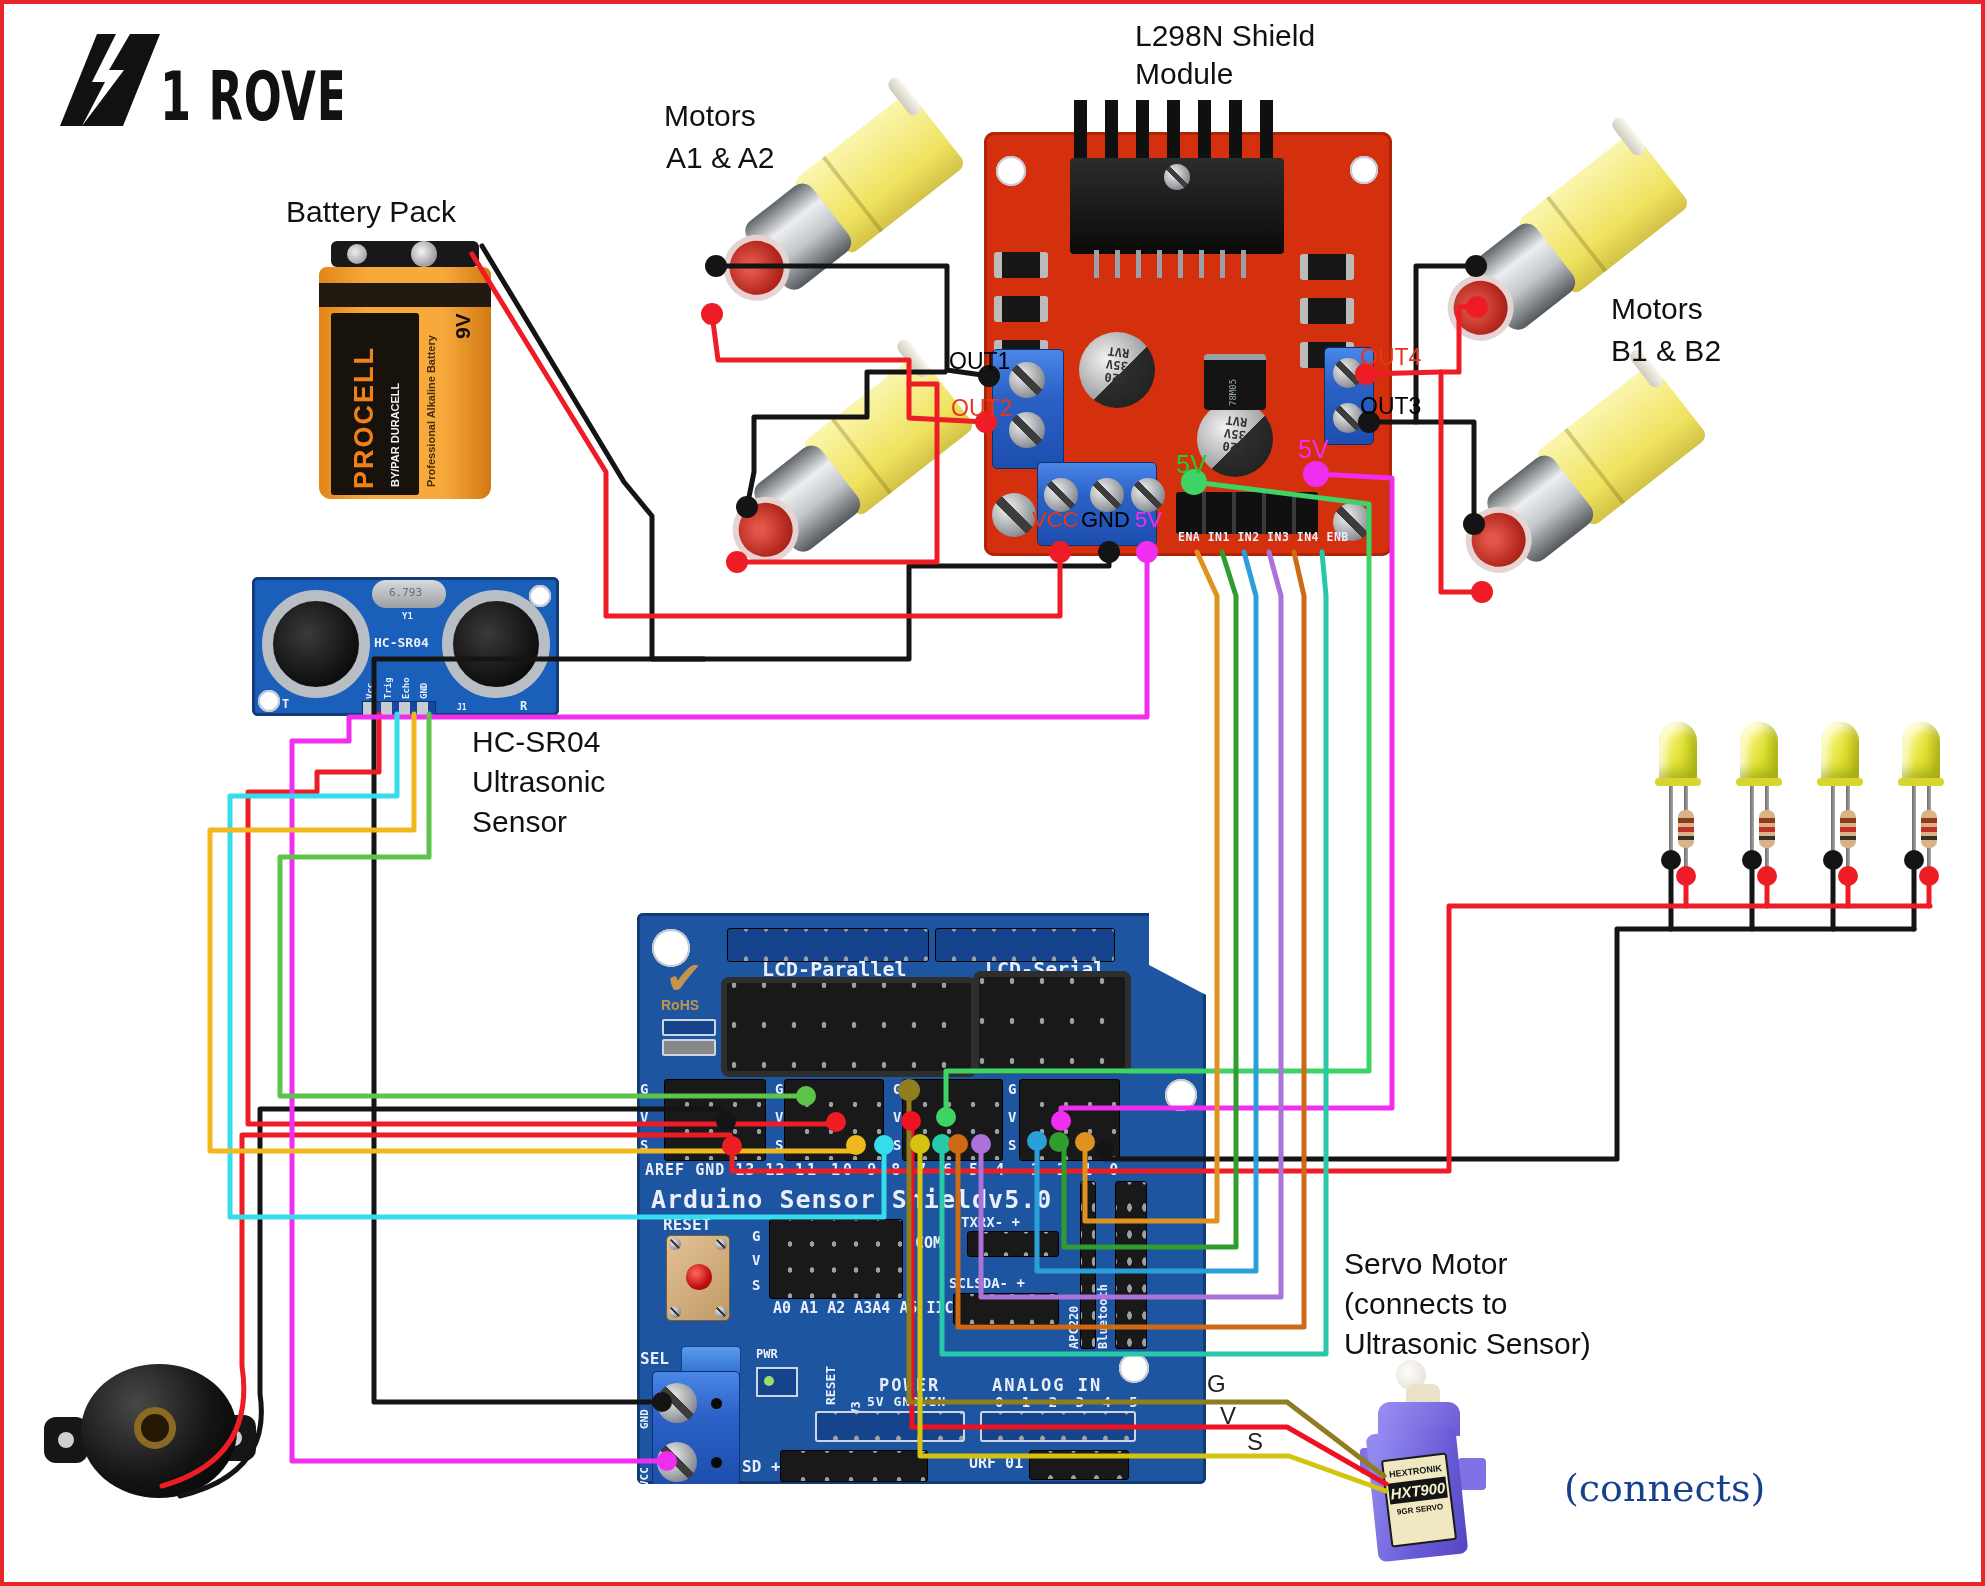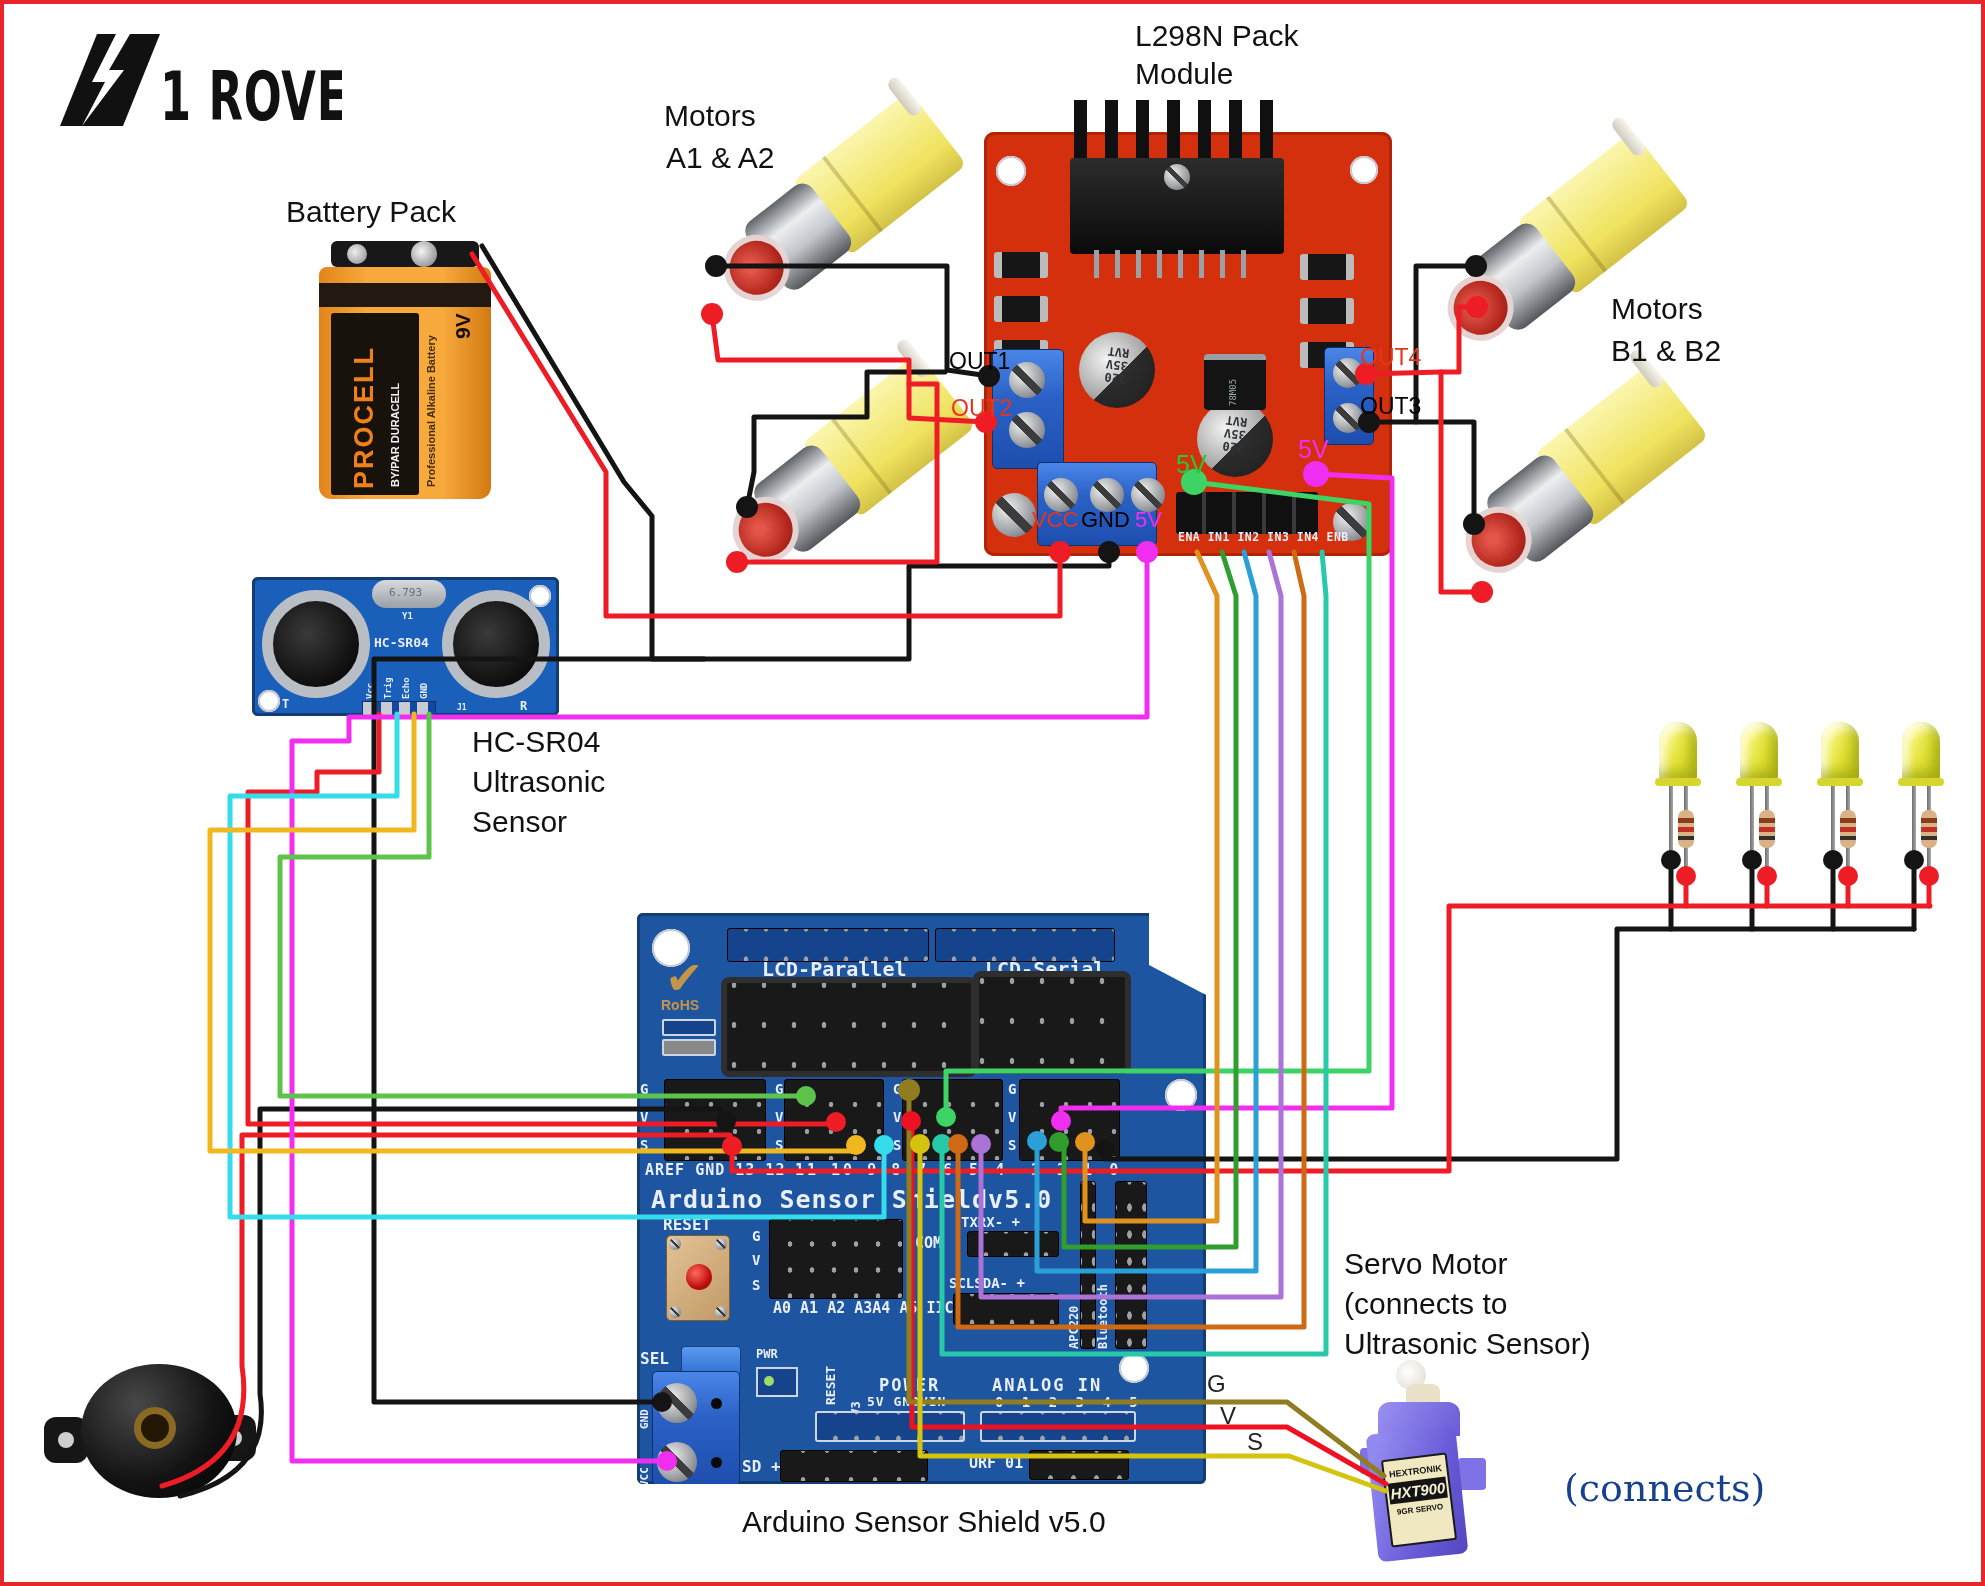--- a/index.html
+++ b/index.html
@@ -417,34 +417,33 @@
         <circle cx="1682" cy="872" r="10" fill="#ee1c25"></circle>
       <circle cx="1748" cy="856" r="10" fill="#141414"></circle>
         <circle cx="1763" cy="872" r="10" fill="#ee1c25"></circle>
       <circle cx="1829" cy="856" r="10" fill="#141414"></circle>
         <circle cx="1844" cy="872" r="10" fill="#ee1c25"></circle>
       <circle cx="1910" cy="856" r="10" fill="#141414"></circle>
         <circle cx="1925" cy="872" r="10" fill="#ee1c25"></circle>
     </g>
   </svg>
 
-  <span class="lbl" style="left:1131px;top:12px">L298N Pack</span>
+  <span class="lbl" style="left:1131px;top:12px">L298N Shield</span>
   <span class="lbl" style="left:1131px;top:50px">Module</span>
   <span class="lbl" style="left:660px;top:92px">Motors</span>
   <span class="lbl" style="left:662px;top:134px">A1 &amp; A2</span>
   <span class="lbl" style="left:1607px;top:285px">Motors</span>
   <span class="lbl" style="left:1607px;top:327px">B1 &amp; B2</span>
   <span class="lbl" style="left:282px;top:188px">Battery Pack</span>
   <span class="lbl" style="left:468px;top:718px">HC-SR04</span>
   <span class="lbl" style="left:468px;top:758px">Ultrasonic</span>
   <span class="lbl" style="left:468px;top:798px">Sensor</span>
   <span class="lbl" style="left:1340px;top:1240px">Servo Motor</span>
   <span class="lbl" style="left:1340px;top:1280px">(connects to</span>
   <span class="lbl" style="left:1340px;top:1320px">Ultrasonic Sensor)</span>
-  <span class="lbl" style="left:738px;top:1498px">Arduino Sensor Shield v5.0</span>
   <span class="abs" style="left:1560px;top:1462px;font:38px 'DejaVu Serif',serif;color:#16418e;z-index:40">(connects)</span>
   <span class="ann" style="left:945px;top:344px;color:#000;font-size:23px">OUT1</span>
   <span class="ann" style="left:947px;top:391px;color:#e8351c;font-size:23px">OUT2</span>
   <span class="ann" style="left:1356px;top:340px;color:#e8351c;font-size:23px">OUT4</span>
   <span class="ann" style="left:1356px;top:389px;color:#000;font-size:23px">OUT3</span>
   <span class="ann" style="left:1028px;top:503px;color:#e8351c">VCC</span>
   <span class="ann" style="left:1077px;top:503px;color:#000">GND</span>
   <span class="ann" style="left:1131px;top:503px;color:#f02ef0">5V</span>
   <span class="ann" style="left:1172px;top:446px;color:#22cc33;font-size:25px">5V</span>
   <span class="ann" style="left:1294px;top:431px;color:#f02ef0;font-size:25px">5V</span>

